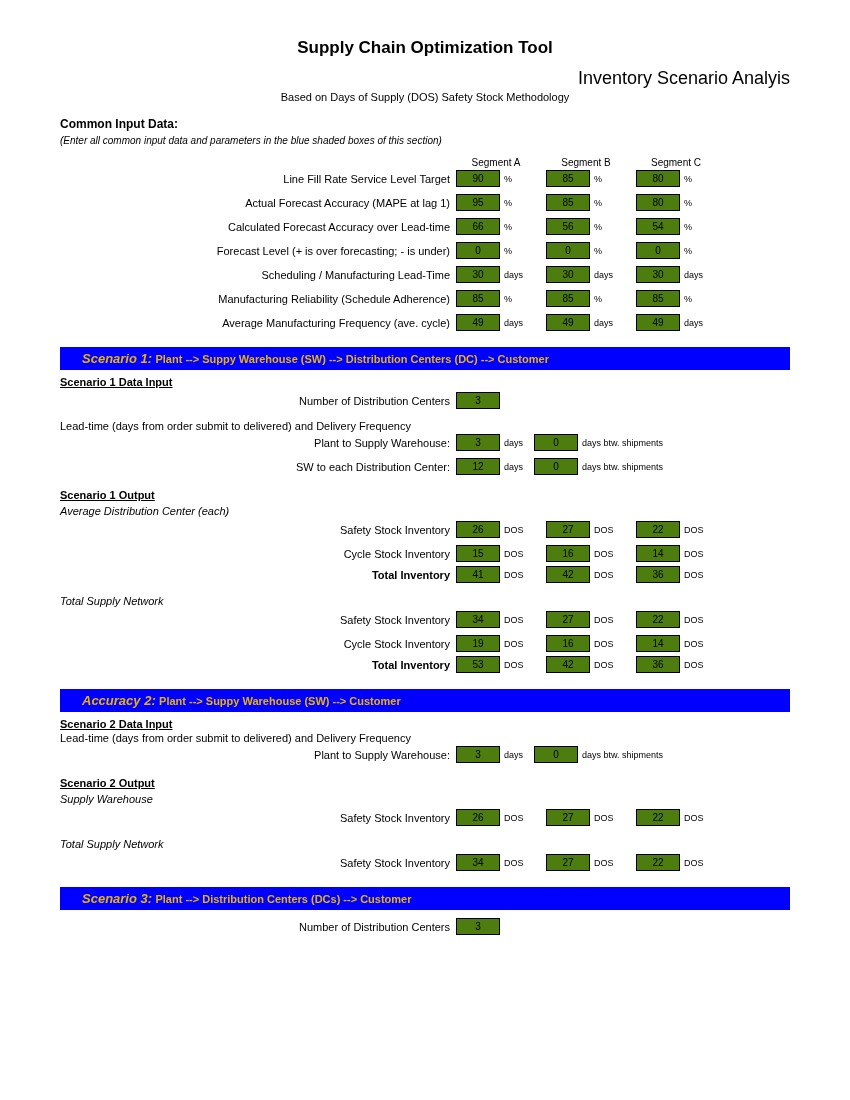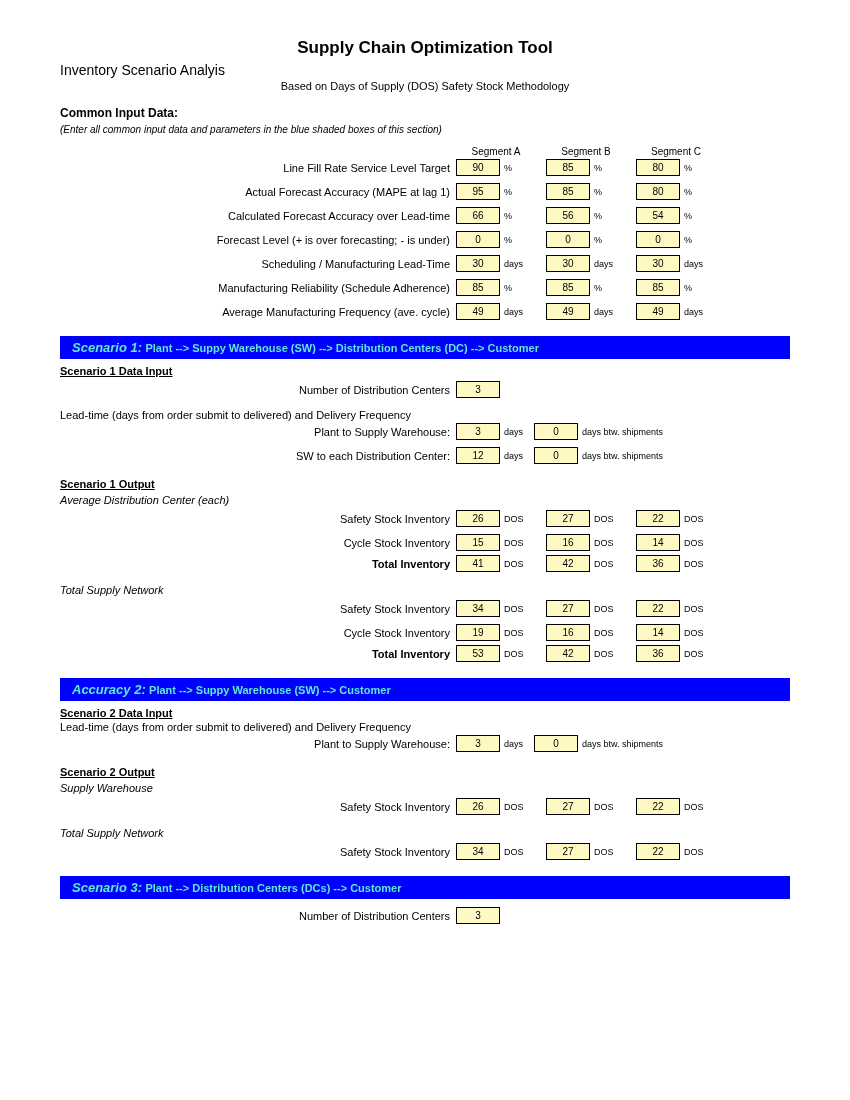--- a/index.html
+++ b/index.html
@@ -13,23 +13,23 @@
     padding: 30px 60px;
     position: relative;
   }
   .title {
     text-align: center;
     font-size: 17px;
     font-weight: bold;
     margin-top: 8px;
   }
   .subtitle {
-    text-align: left;
-    font-size: 14px;
-    margin-top: 4px;
+    text-align: right;
+    font-size: 18px;
+    margin-top: 10px;
   }
   .subtitle2 {
     text-align: center;
     font-size: 11px;
     margin-top: 2px;
     margin-bottom: 14px;
   }
   .section-head {
     font-weight: bold;
     font-size: 12px;
@@ -62,43 +62,43 @@
   .colhead {
     width: 80px;
     text-align: center;
     font-size: 10px;
     margin-right: 10px;
   }
   .colhead:first-child { margin-left: 396px; }
   .cell {
     width: 44px;
     height: 17px;
-    background: #fef9c3;
+    background: #4d7c0f;
     border: 1px solid #000;
     text-align: center;
     font-size: 10px;
     line-height: 15px;
     margin-right: 2px;
   }
   .unit {
     font-size: 9px;
     width: 32px;
     padding-left: 2px;
   }
   .unit.wide { width: 100px; }
   .cgroup {
     display: flex;
     align-items: center;
     width: 90px;
   }
   .scenario-bar {
     background: #0000ff;
-    color: #5eead4;
+    color: #eab308;
     font-size: 12px;
-    padding: 4px 12px;
+    padding: 4px 22px;
     margin-top: 14px;
     margin-bottom: 6px;
   }
   .scenario-bar .sc-title {
     font-weight: bold;
     font-style: italic;
     font-size: 13px;
   }
   .scenario-bar .sc-desc {
     font-size: 11px;

